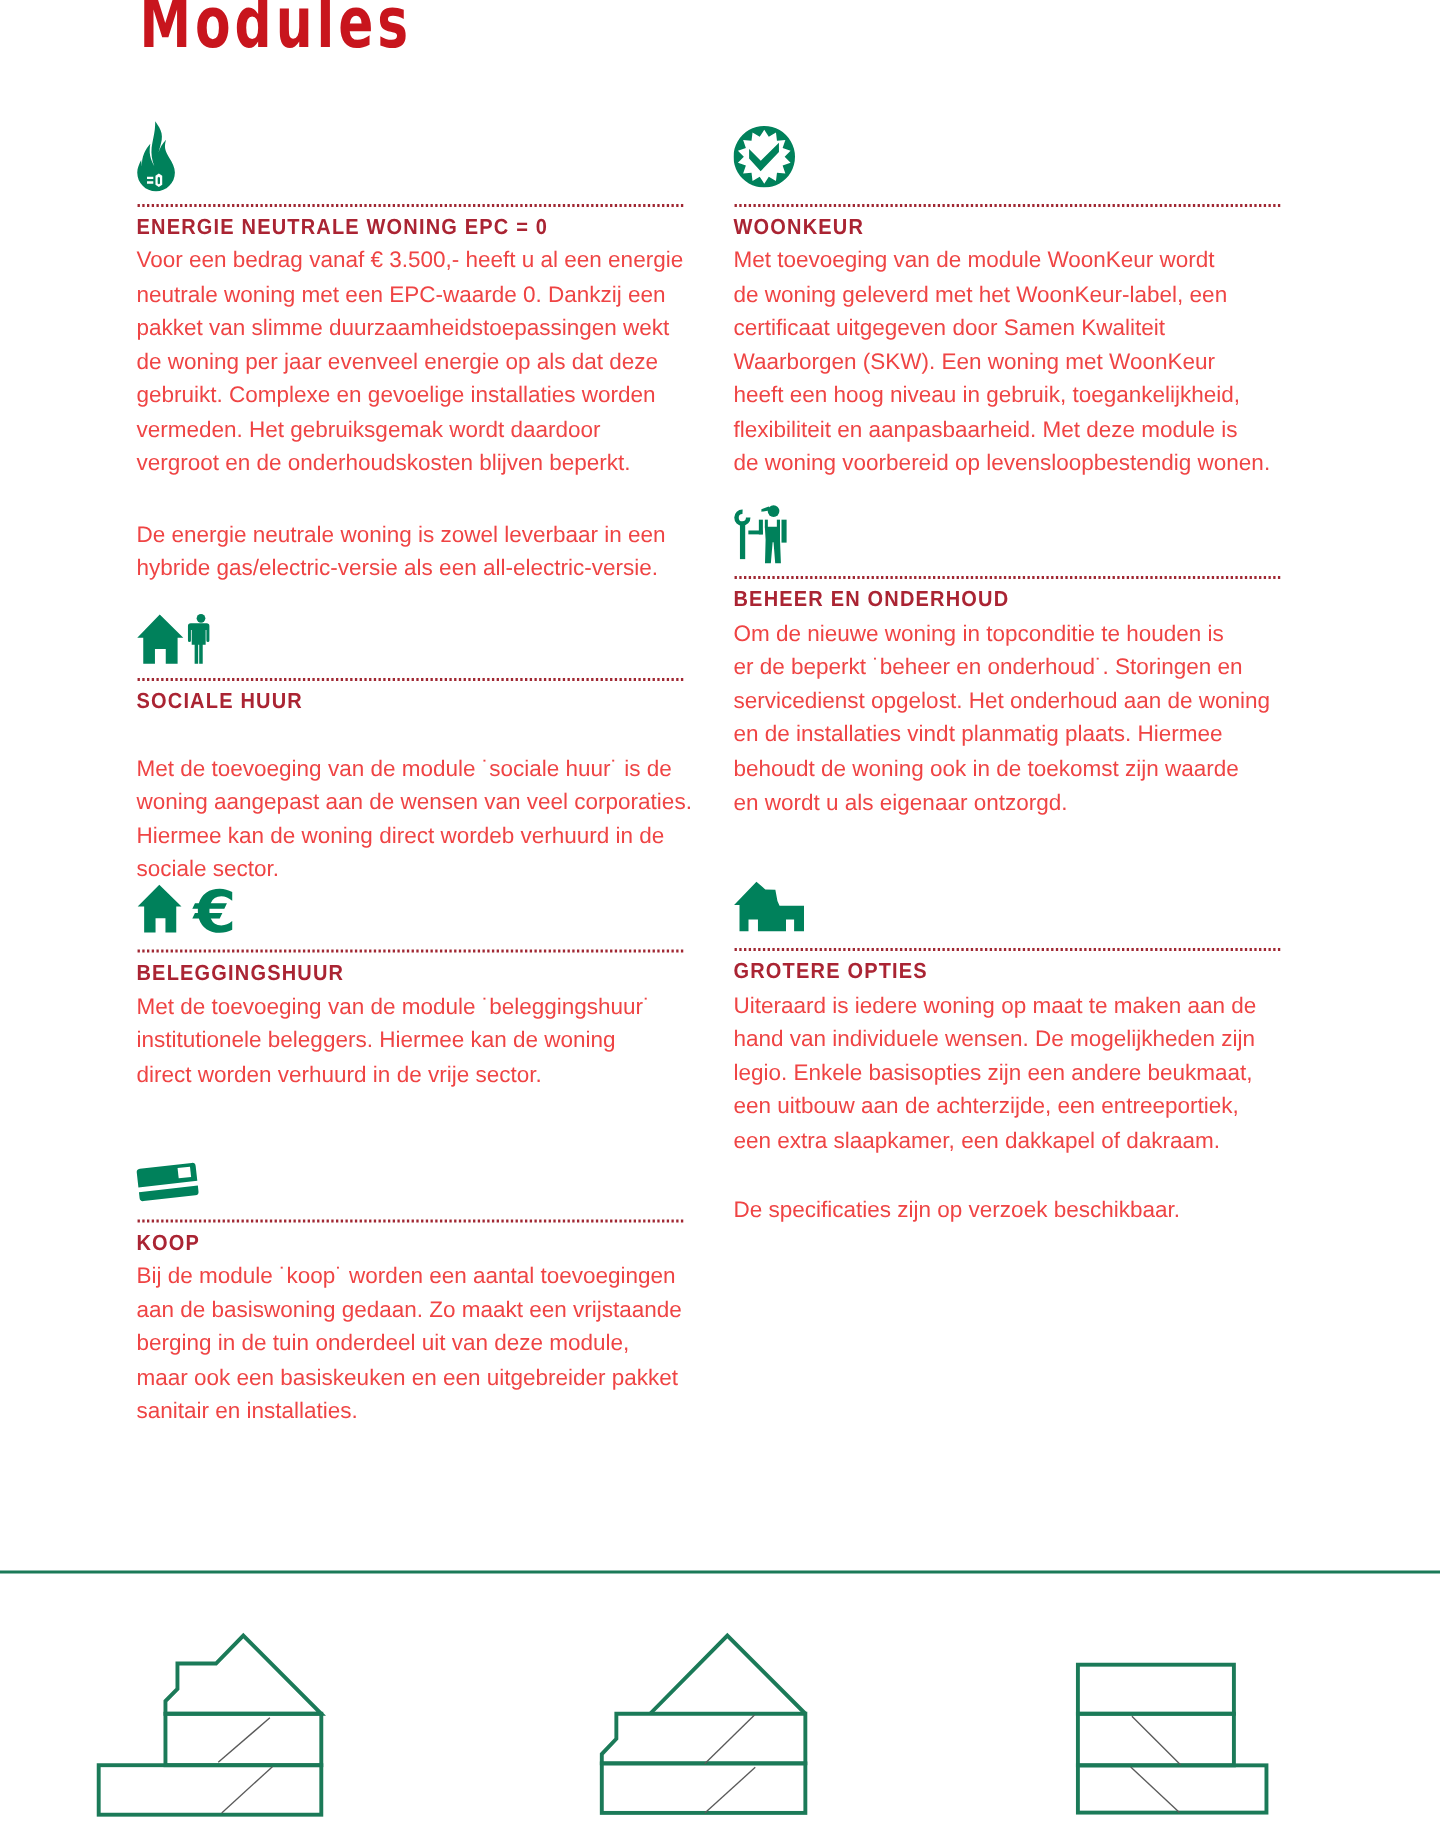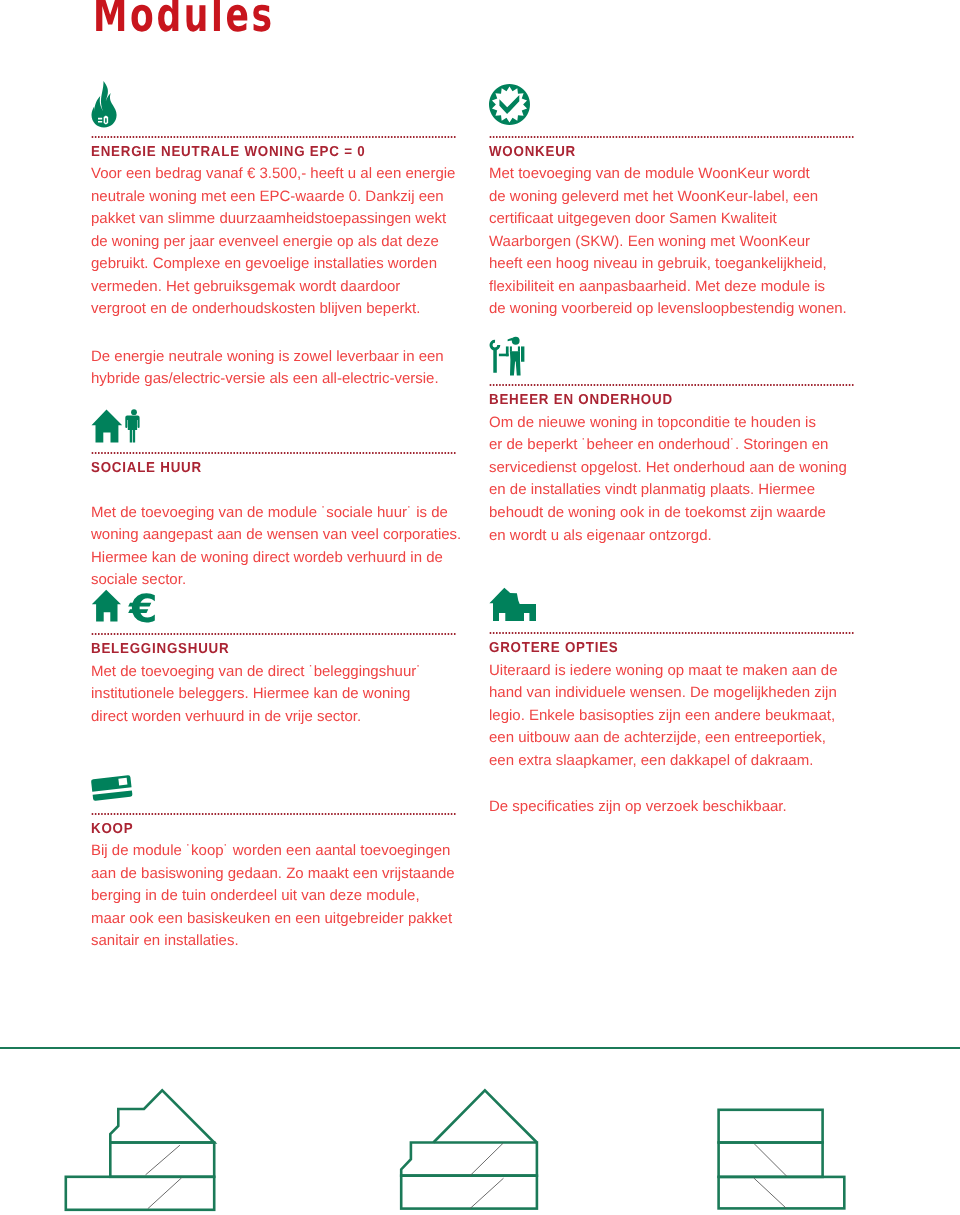--- a/index.html
+++ b/index.html
@@ -88,21 +88,21 @@
 
   <svg class="icon" viewBox="0 0 68 34" width="68" height="34" style="left:91px;top:588.6px">
     <path fill="#00815b" d="M15.2 0.8 L30.0 15.3 L26.5 15.3 L26.5 32.6 L19.3 32.6 L19.3 23.2 L12.7 23.2 L12.7 32.6 L5.1 32.6 L5.1 15.3 L0.8 15.3 Z"></path>
   </svg>
   <div class="icon" style="left:129.3px;top:589.0px;font-family:'DejaVu Sans',sans-serif;font-weight:bold;font-size:38px;color:#00815b;line-height:38px;transform:scale(1.08,1.02);transform-origin:left top;">€</div>
   <svg class="rule" width="366" height="3" style="left:91px;top:633px;">
       <line x1="0.7" y1="1" x2="366" y2="1" stroke="#a02732" stroke-width="1.9" stroke-dasharray="1.55 1.6"></line>
     </svg>
   <div class="hd" style="left:91px;top:642.2px;">BELEGGINGSHUUR</div>
   <div class="bd" style="left:91px;top:660.8px;">
-      <span class="ln">Met de toevoeging van de direct ˙beleggingshuur˙</span>
+      <span class="ln">Met de toevoeging van de module ˙beleggingshuur˙</span>
       <span class="ln">institutionele beleggers. Hiermee kan de woning</span>
       <span class="ln">direct worden verhuurd in de vrije sector.</span>
     </div>
 
   <svg class="icon" viewBox="0 0 48 34" width="43.5" height="32" style="left:90.3px;top:772px">
     <g transform="rotate(-6.4 24 17)" fill="#00815b">
       <path d="M4.8 5.0 h38.4 a2.6 2.6 0 0 1 2.6 2.6 v11.0 h-43.6 v-11.0 a2.6 2.6 0 0 1 2.6 -2.6 z"></path>
       <rect x="32.4" y="7.6" width="9.2" height="7.6" fill="#ffffff"></rect>
       <path d="M2.2 22.1 h43.6 v4.3 a2.6 2.6 0 0 1 -2.6 2.6 h-38.4 a2.6 2.6 0 0 1 -2.6 -2.6 z"></path>
     </g>

